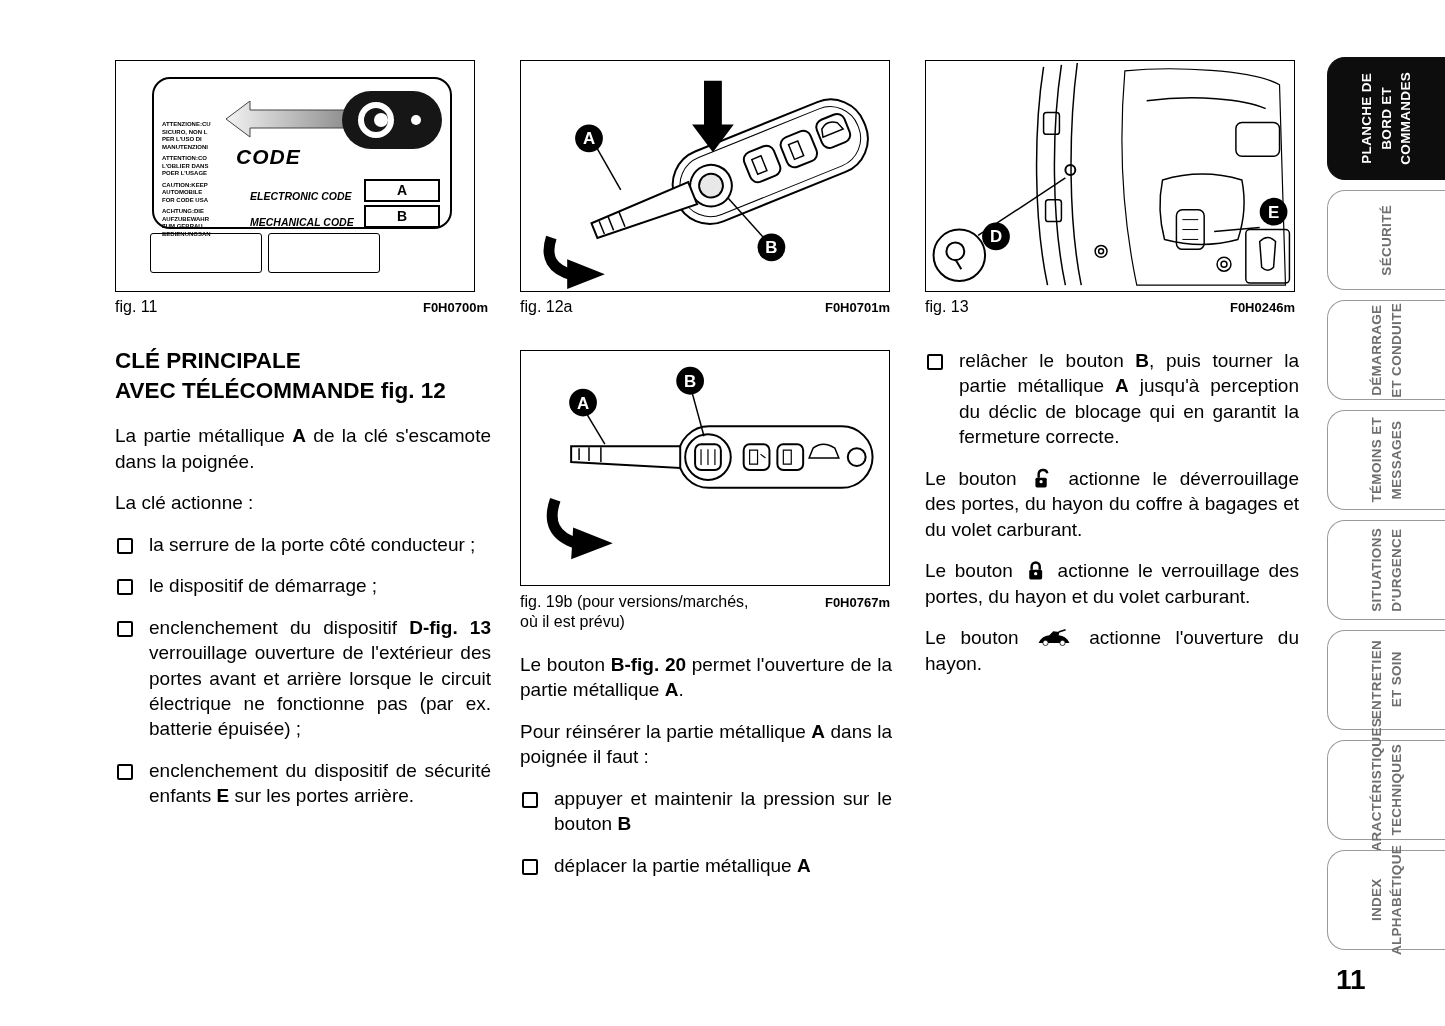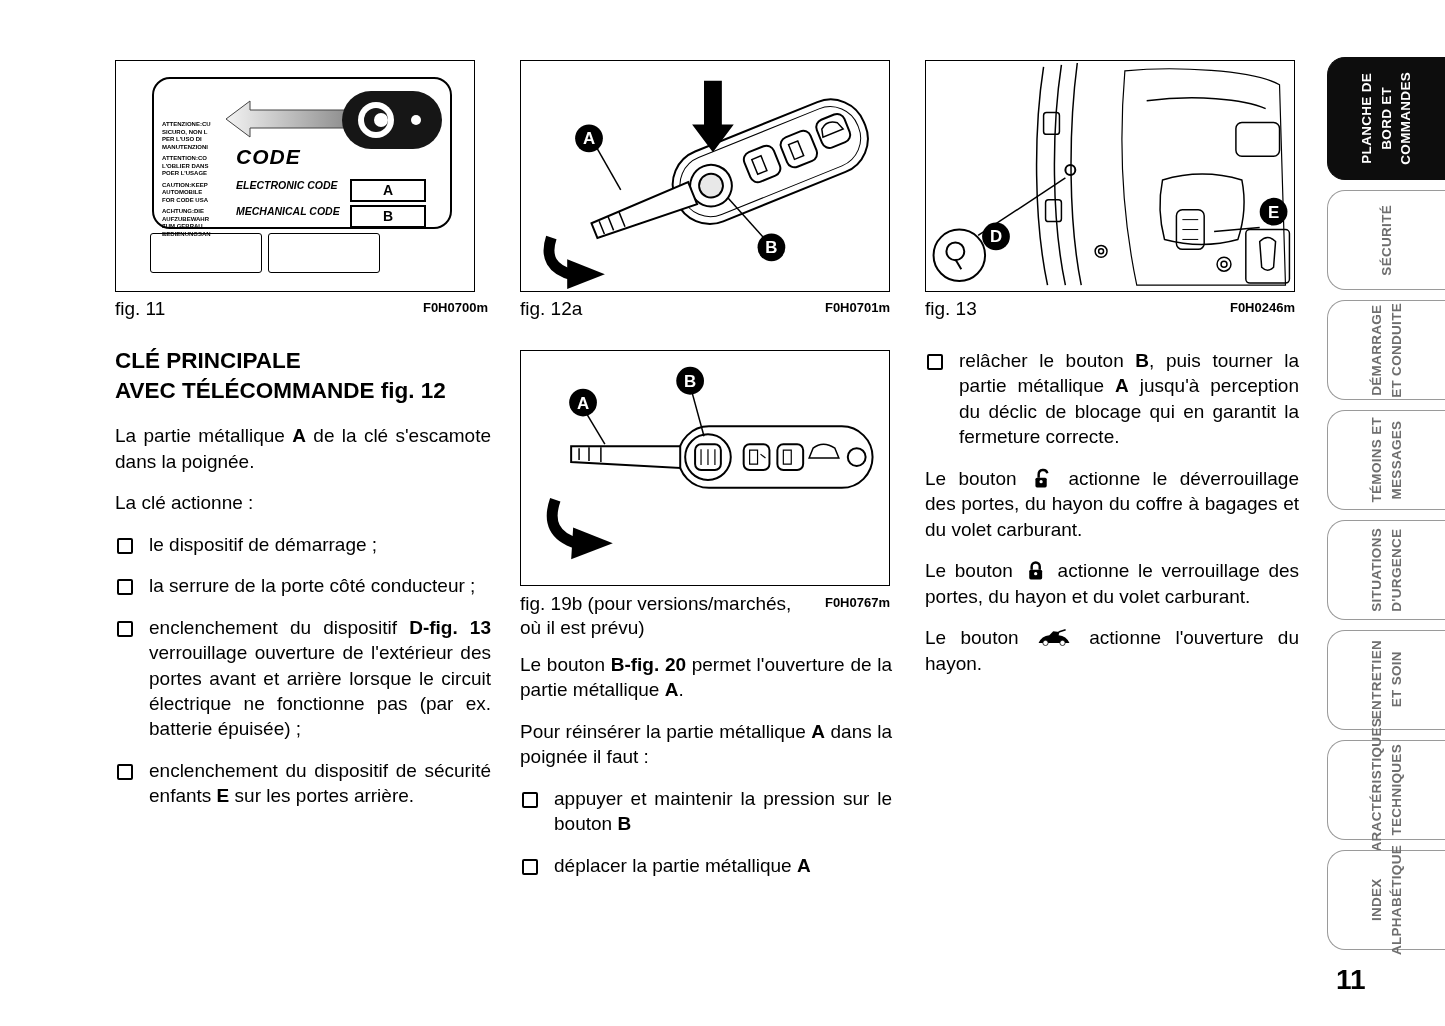--- a/index.html
+++ b/index.html
@@ -16,31 +16,31 @@
   .fig13  { left:925px; top:60px;  width:370px; height:232px; }
   .fig12b { left:520px; top:350px; width:370px; height:236px; }
   .figsvg { width:100%; height:100%; display:block; }
   .figsvg text { font-family:"Liberation Sans",sans-serif; font-size:17px; font-weight:bold; fill:#fff; text-anchor:middle; }
 
   .caption-row { position:absolute; display:flex; justify-content:space-between; align-items:flex-start; }
   .cap11  { left:115px; top:297px; width:373px; }
   .cap12a { left:520px; top:297px; width:370px; }
   .cap13  { left:925px; top:297px; width:370px; }
   .cap12b { left:520px; top:592px; width:370px; }
-  .fig-label { font-size:19px; white-space:pre-line; line-height:1.25; }
+  .fig-label { font-size:16px; white-space:pre-line; line-height:1.25; }
   .fig-code  { font-size:13px; font-weight:bold; margin-top:3px;margin-left:28px; }
 
   
   .code-card { position:absolute; left:36px; top:16px; width:300px; height:152px;
                border:2px solid #000; border-radius:18px; box-sizing:border-box; }
   .warnings  { position:absolute; left:8px; top:42px; width:78px; }
   .warn { font-size:6px; line-height:1.25; font-weight:bold; white-space:pre-line; margin-bottom:4px; }
   .key11 { position:absolute; left:70px; top:10px; width:222px; height:64px; }
   .card-title { position:absolute; left:82px; top:66px; font-size:21px; font-weight:bold; font-style:italic; letter-spacing:1px; }
-  .card-row { position:absolute; left:82px; display:flex; align-items:flex-start; }
+  .card-row { position:absolute; left:96px; display:flex; align-items:flex-end; }
   .r1 { top:100px; } .r2 { top:126px; }
   .row-label { font-size:10.5px; font-weight:bold; font-style:italic; width:114px; }
   .row-value { display:inline-block; width:72px; height:19px; border:2px solid #000;
                text-align:center; font-weight:bold; font-size:14px; line-height:19px; }
   .blank-box { position:absolute; top:172px; width:112px; height:40px; border:1.5px solid #000; border-radius:3px; box-sizing:border-box; }
   .b1 { left:34px; } .b2 { left:152px; }
 
   
   .col { position:absolute; }
   .col-left  { left:115px; top:346px; width:376px; }
@@ -231,25 +231,25 @@
     <span class="fig-code">F0H0767m</span>
   </div>
 
   <div class="col col-left">
     <h2 class="heading">CLÉ PRINCIPALE
 AVEC TÉLÉCOMMANDE fig. 12</h2>
     <p class="para">La partie métallique <b>A</b> de la clé s'escamote dans la poignée.</p>
     <p class="para">La clé actionne :</p>
     <div class="bullet-item">
       <span class="sq"></span>
+      <span class="bt">la serrure de la porte côté conducteur ;</span>
+    </div>
+    <div class="bullet-item">
+      <span class="sq"></span>
       <span class="bt">le dispositif de démarrage ;</span>
-    </div>
-    <div class="bullet-item">
-      <span class="sq"></span>
-      <span class="bt">la serrure de la porte côté conducteur ;</span>
     </div>
     <div class="bullet-item">
       <span class="sq"></span>
       <span class="bt">enclenchement du dispositif <b>D-fig. 13</b> verrouillage ouverture de l'extérieur des portes avant et arrière lorsque le circuit électrique ne fonctionne pas (par ex. batterie épuisée) ;</span>
     </div>
     <div class="bullet-item">
       <span class="sq"></span>
       <span class="bt">enclenchement du dispositif de sécurité enfants <b>E</b> sur les portes arrière.</span>
     </div>
   </div>

